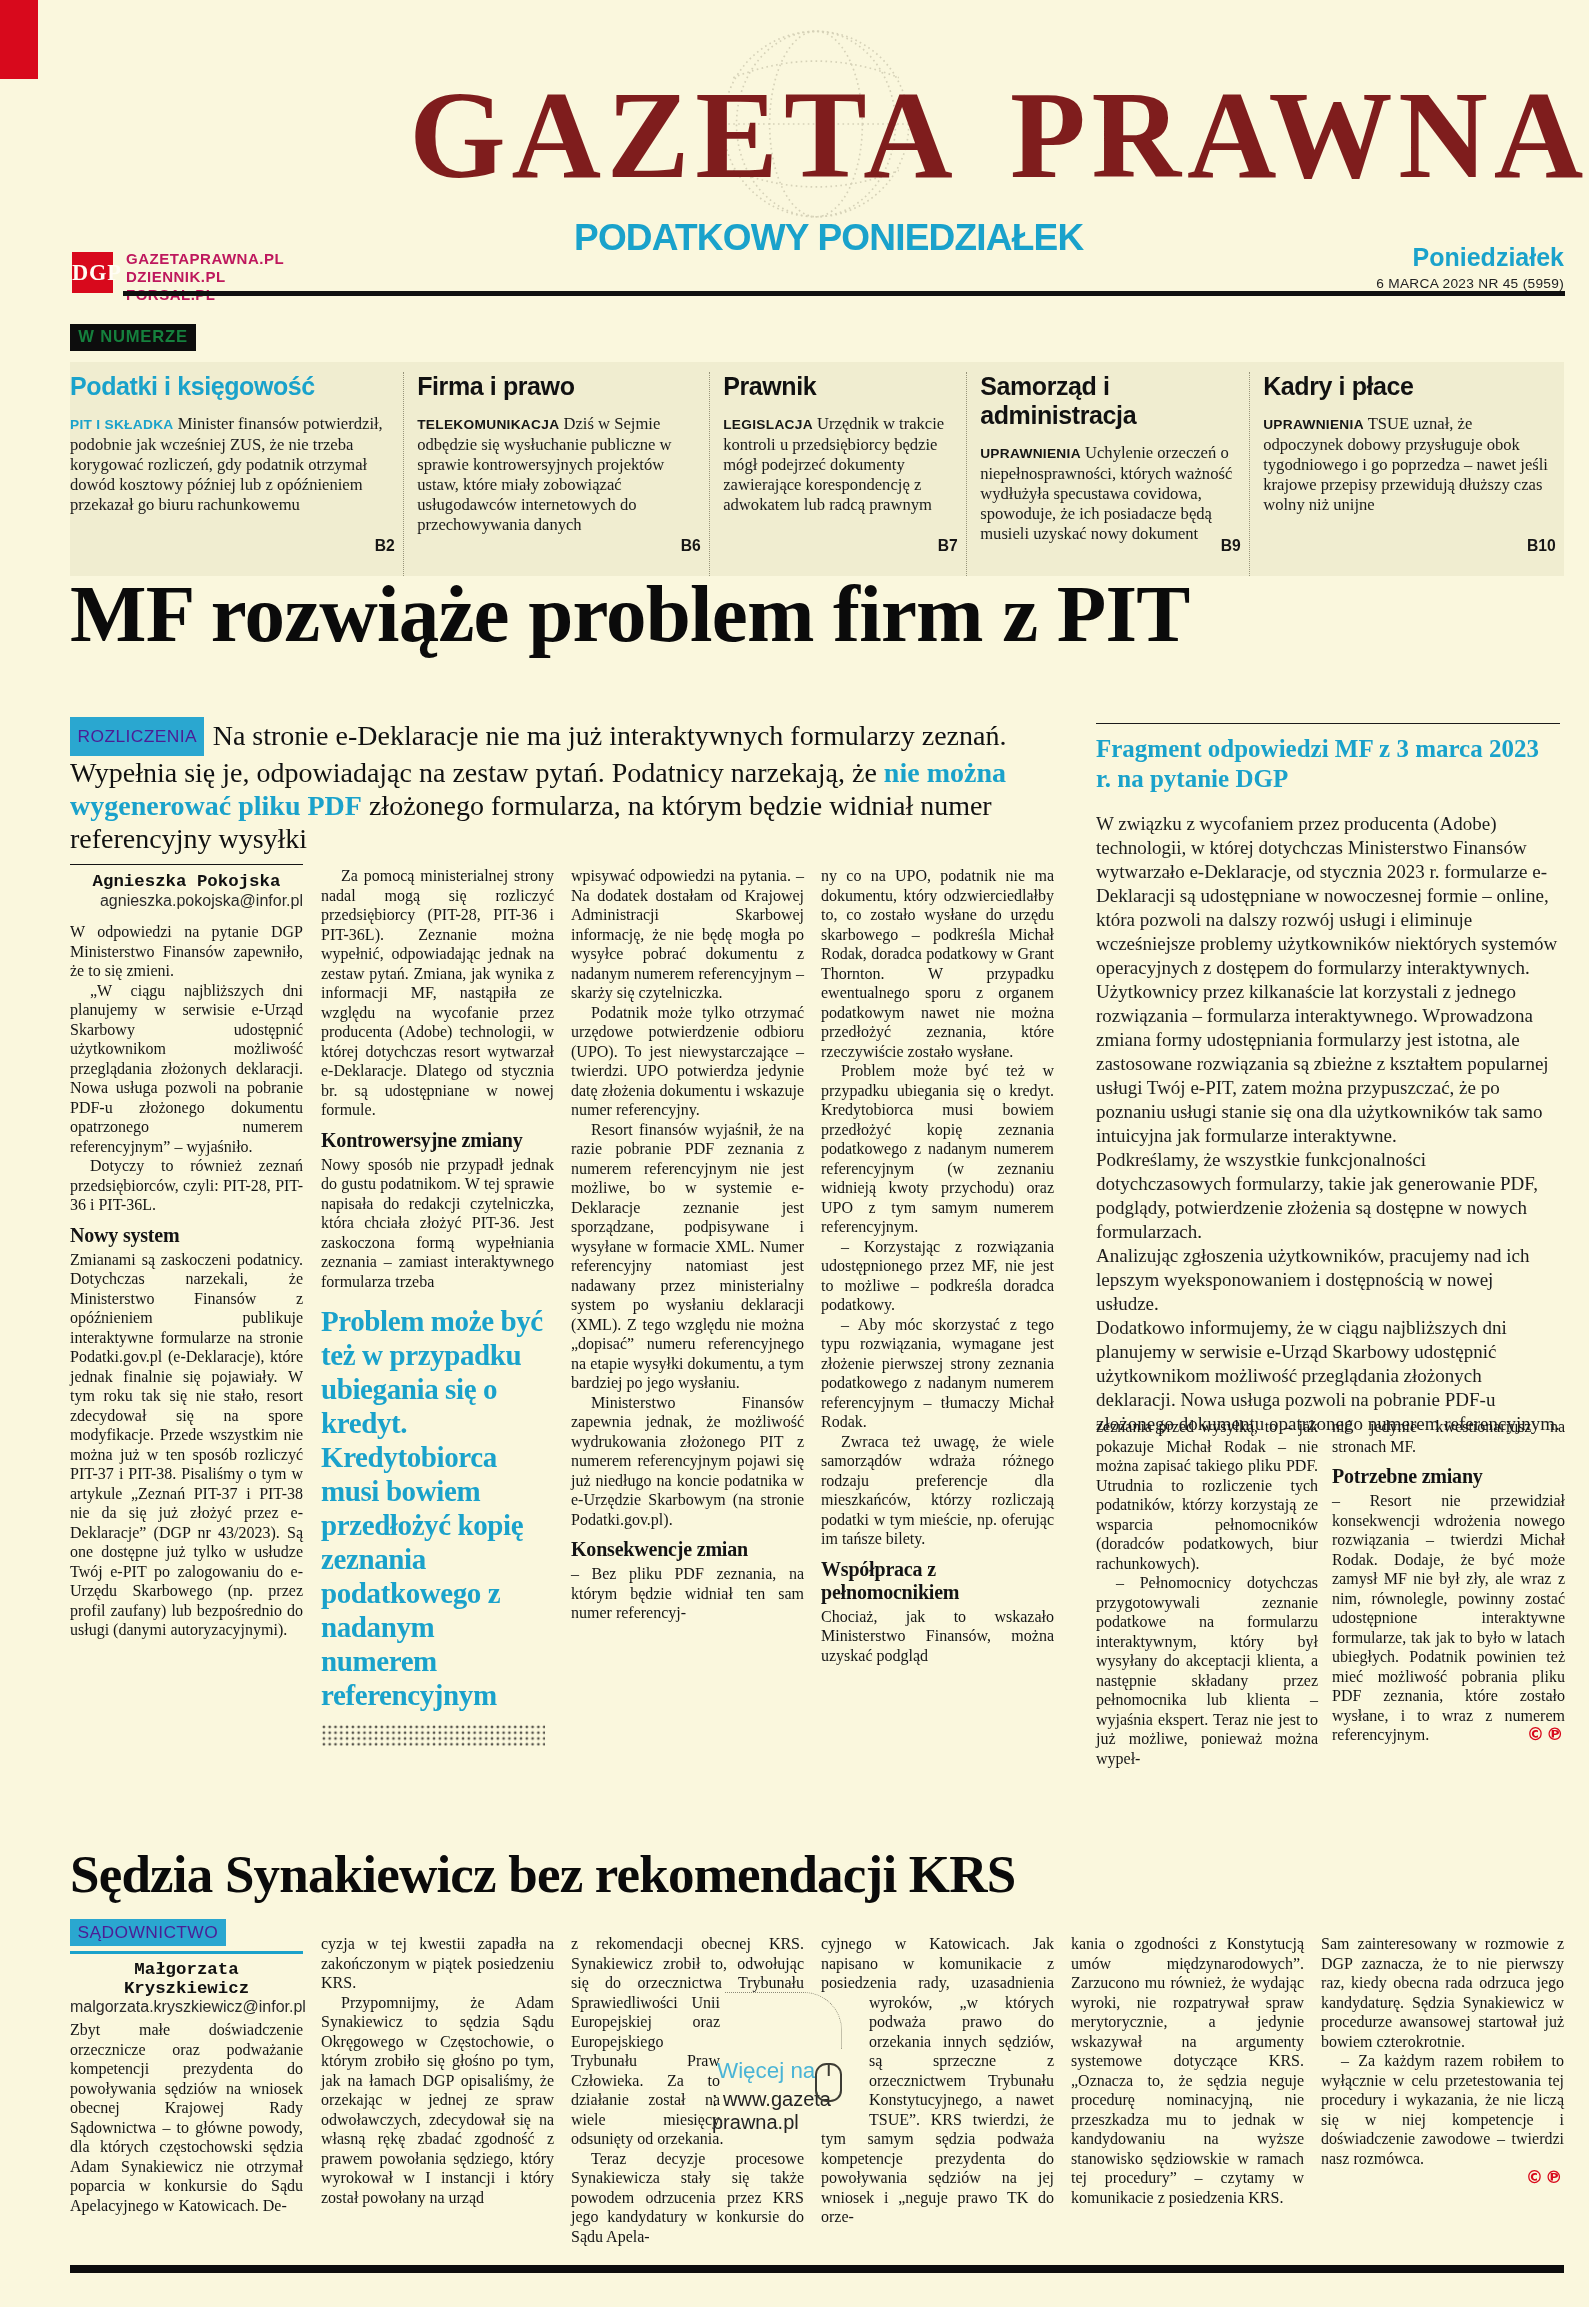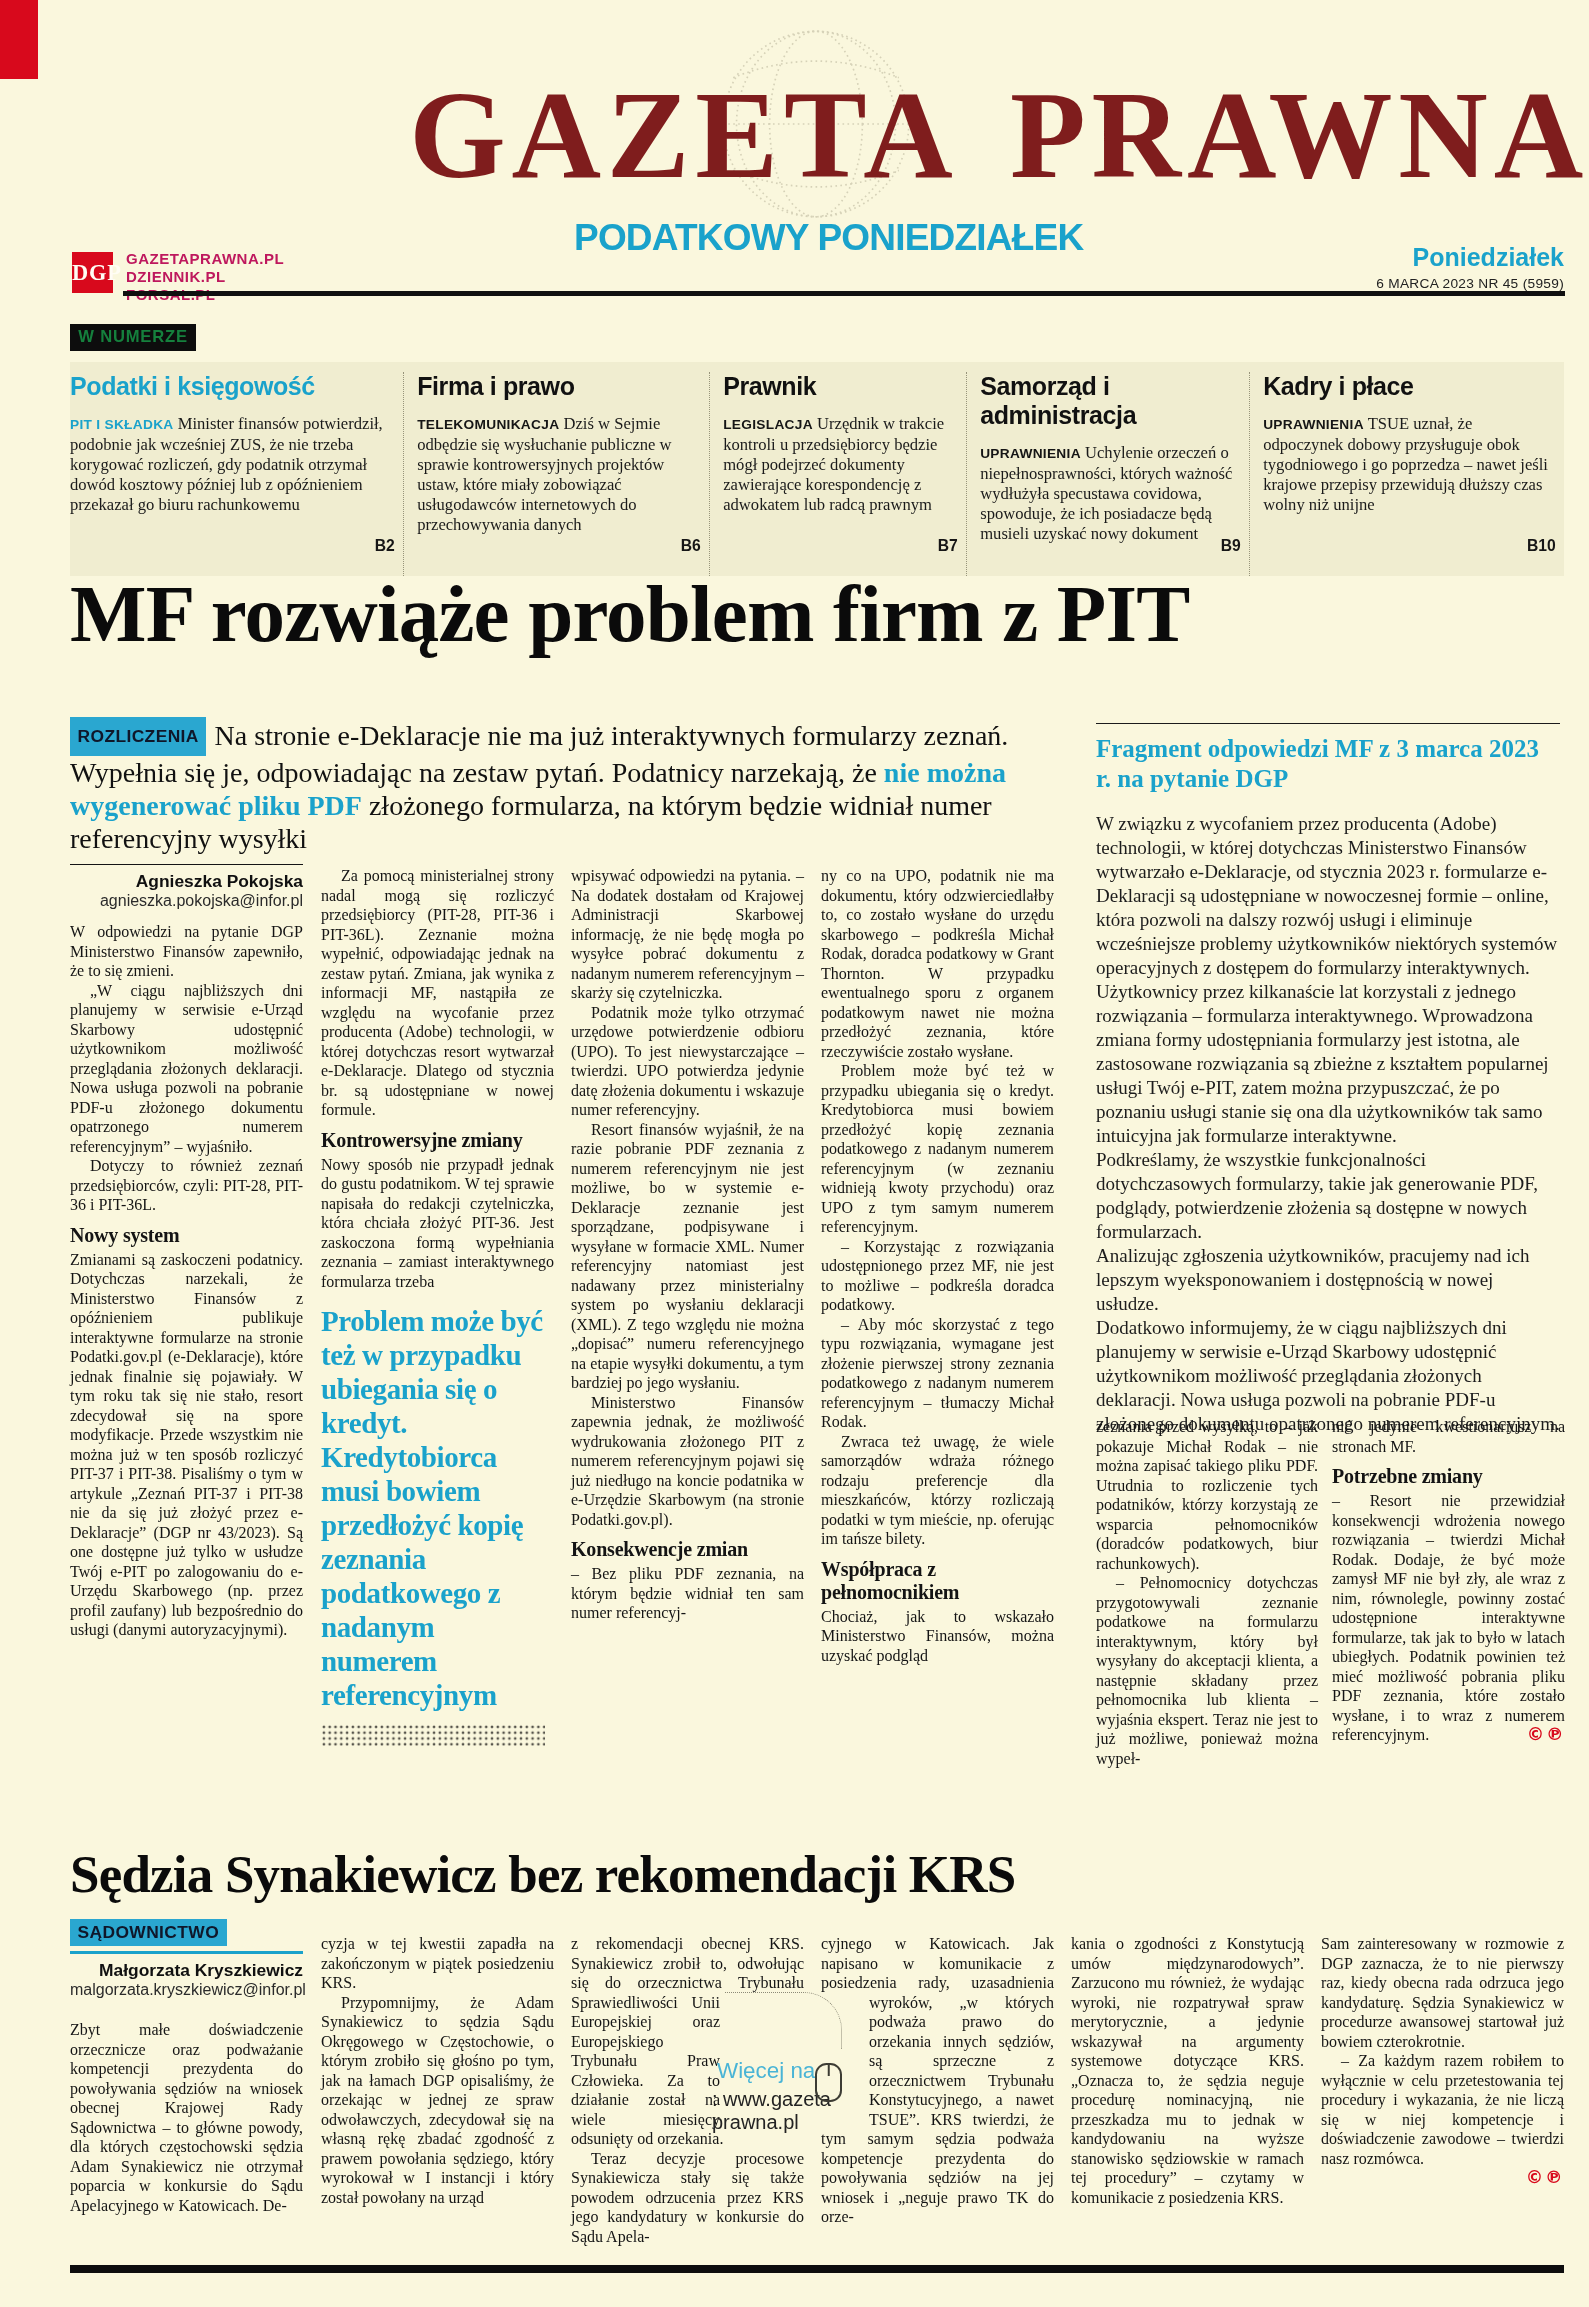--- a/index.html
+++ b/index.html
@@ -33,31 +33,31 @@
   .wn-title{font-family:"Liberation Sans",sans-serif;font-weight:700;font-size:25px;letter-spacing:-0.4px;color:#111;margin-bottom:13.2px;}
   .wn-title.acc{color:#1aa2cb;}
   .wn-text{font-size:16.6px;line-height:20px;color:#1a1a1a;}
   .wn-kick{font-family:"Liberation Sans",sans-serif;font-weight:700;font-size:13.7px;letter-spacing:0.3px;color:#151515;}
   .wn-kick.acc{color:#1aa2cb;}
   .wn-page{position:absolute;right:8.3px;bottom:21.5px;font-family:"Liberation Sans",sans-serif;font-weight:700;font-size:15.7px;}
 
   
   .h1{left:70px;top:574px;width:1482px;font-weight:700;font-size:81px;line-height:1;letter-spacing:-0.8px;color:#0b0b0b;white-space:nowrap;}
   .lead{left:70px;top:717px;width:1035px;font-size:28px;line-height:33px;color:#111;}
-  .tag{display:inline-block;background:#2aa7d0;color:#0f172a;font-family:"Liberation Sans",sans-serif;
-       font-weight:700;font-size:17.4px;letter-spacing:0.4px;padding:2.5px 7.5px 3.3px;margin-right:8.3px;vertical-align:3.3px;}
+  .tag{display:inline-block;background:#2aa7d0;color:#4c1d95;font-family:"Liberation Sans",sans-serif;
+       font-weight:400;font-size:17.4px;letter-spacing:0.4px;padding:2.5px 7.5px 3.3px;margin-right:8.3px;vertical-align:3.3px;}
   .lead b.cy{color:#1aa2cb;font-weight:700;}
   .sb{left:1096px;top:723px;width:464px;border-top:1.7px solid #1b1b1b;padding-top:10px;box-sizing:border-box;}
   .sb-title{font-weight:700;font-size:25px;line-height:30px;color:#1aa2cb;margin:0 0 18px;}
   .sb p{margin:0;font-size:19px;line-height:24px;color:#1c1c1c;}
   .col{font-size:16px;line-height:19.5px;text-align:justify;color:#141414;}
   .col p{margin:0;}
   .col p.ind{text-indent:20px;}
   .byline-rule{border-top:1.7px solid #141414;padding-top:6.6px;}
-  .byname{font-family:Liberation Sans, sans-serif;font-weight:700;font-size:17.4px;color:#101010;text-align:right;}
+  .byname{font-family:Liberation Mono, monospace;font-weight:700;font-size:17.4px;color:#101010;text-align:center;}
   .bymail{font-family:"Liberation Sans",sans-serif;font-size:16px;color:#2b2b2b;margin-bottom:11.6px;text-align:right;}
   .subhead{font-weight:700;font-size:20px;line-height:23px;margin:9px 0 3.3px;text-align:left;letter-spacing:-0.2px;}
   .quote{font-weight:700;font-size:29px;line-height:34px;color:#1aa2cb;text-align:left;margin-top:13.2px;letter-spacing:-0.4px;}
   .dots{margin-top:11.6px;height:21.5px;width:96%;
         background-image:radial-gradient(#55534a 1.3px,transparent 1.6px);background-size:5.8px 5.8px;}
   .cp{color:#d8091c;font-family:"DejaVu Sans",sans-serif;font-weight:700;font-size:17.4px;letter-spacing:1.7px;}
   .endr{float:right;}
   .endline{display:block;text-align:right;text-indent:0;}
 
   

